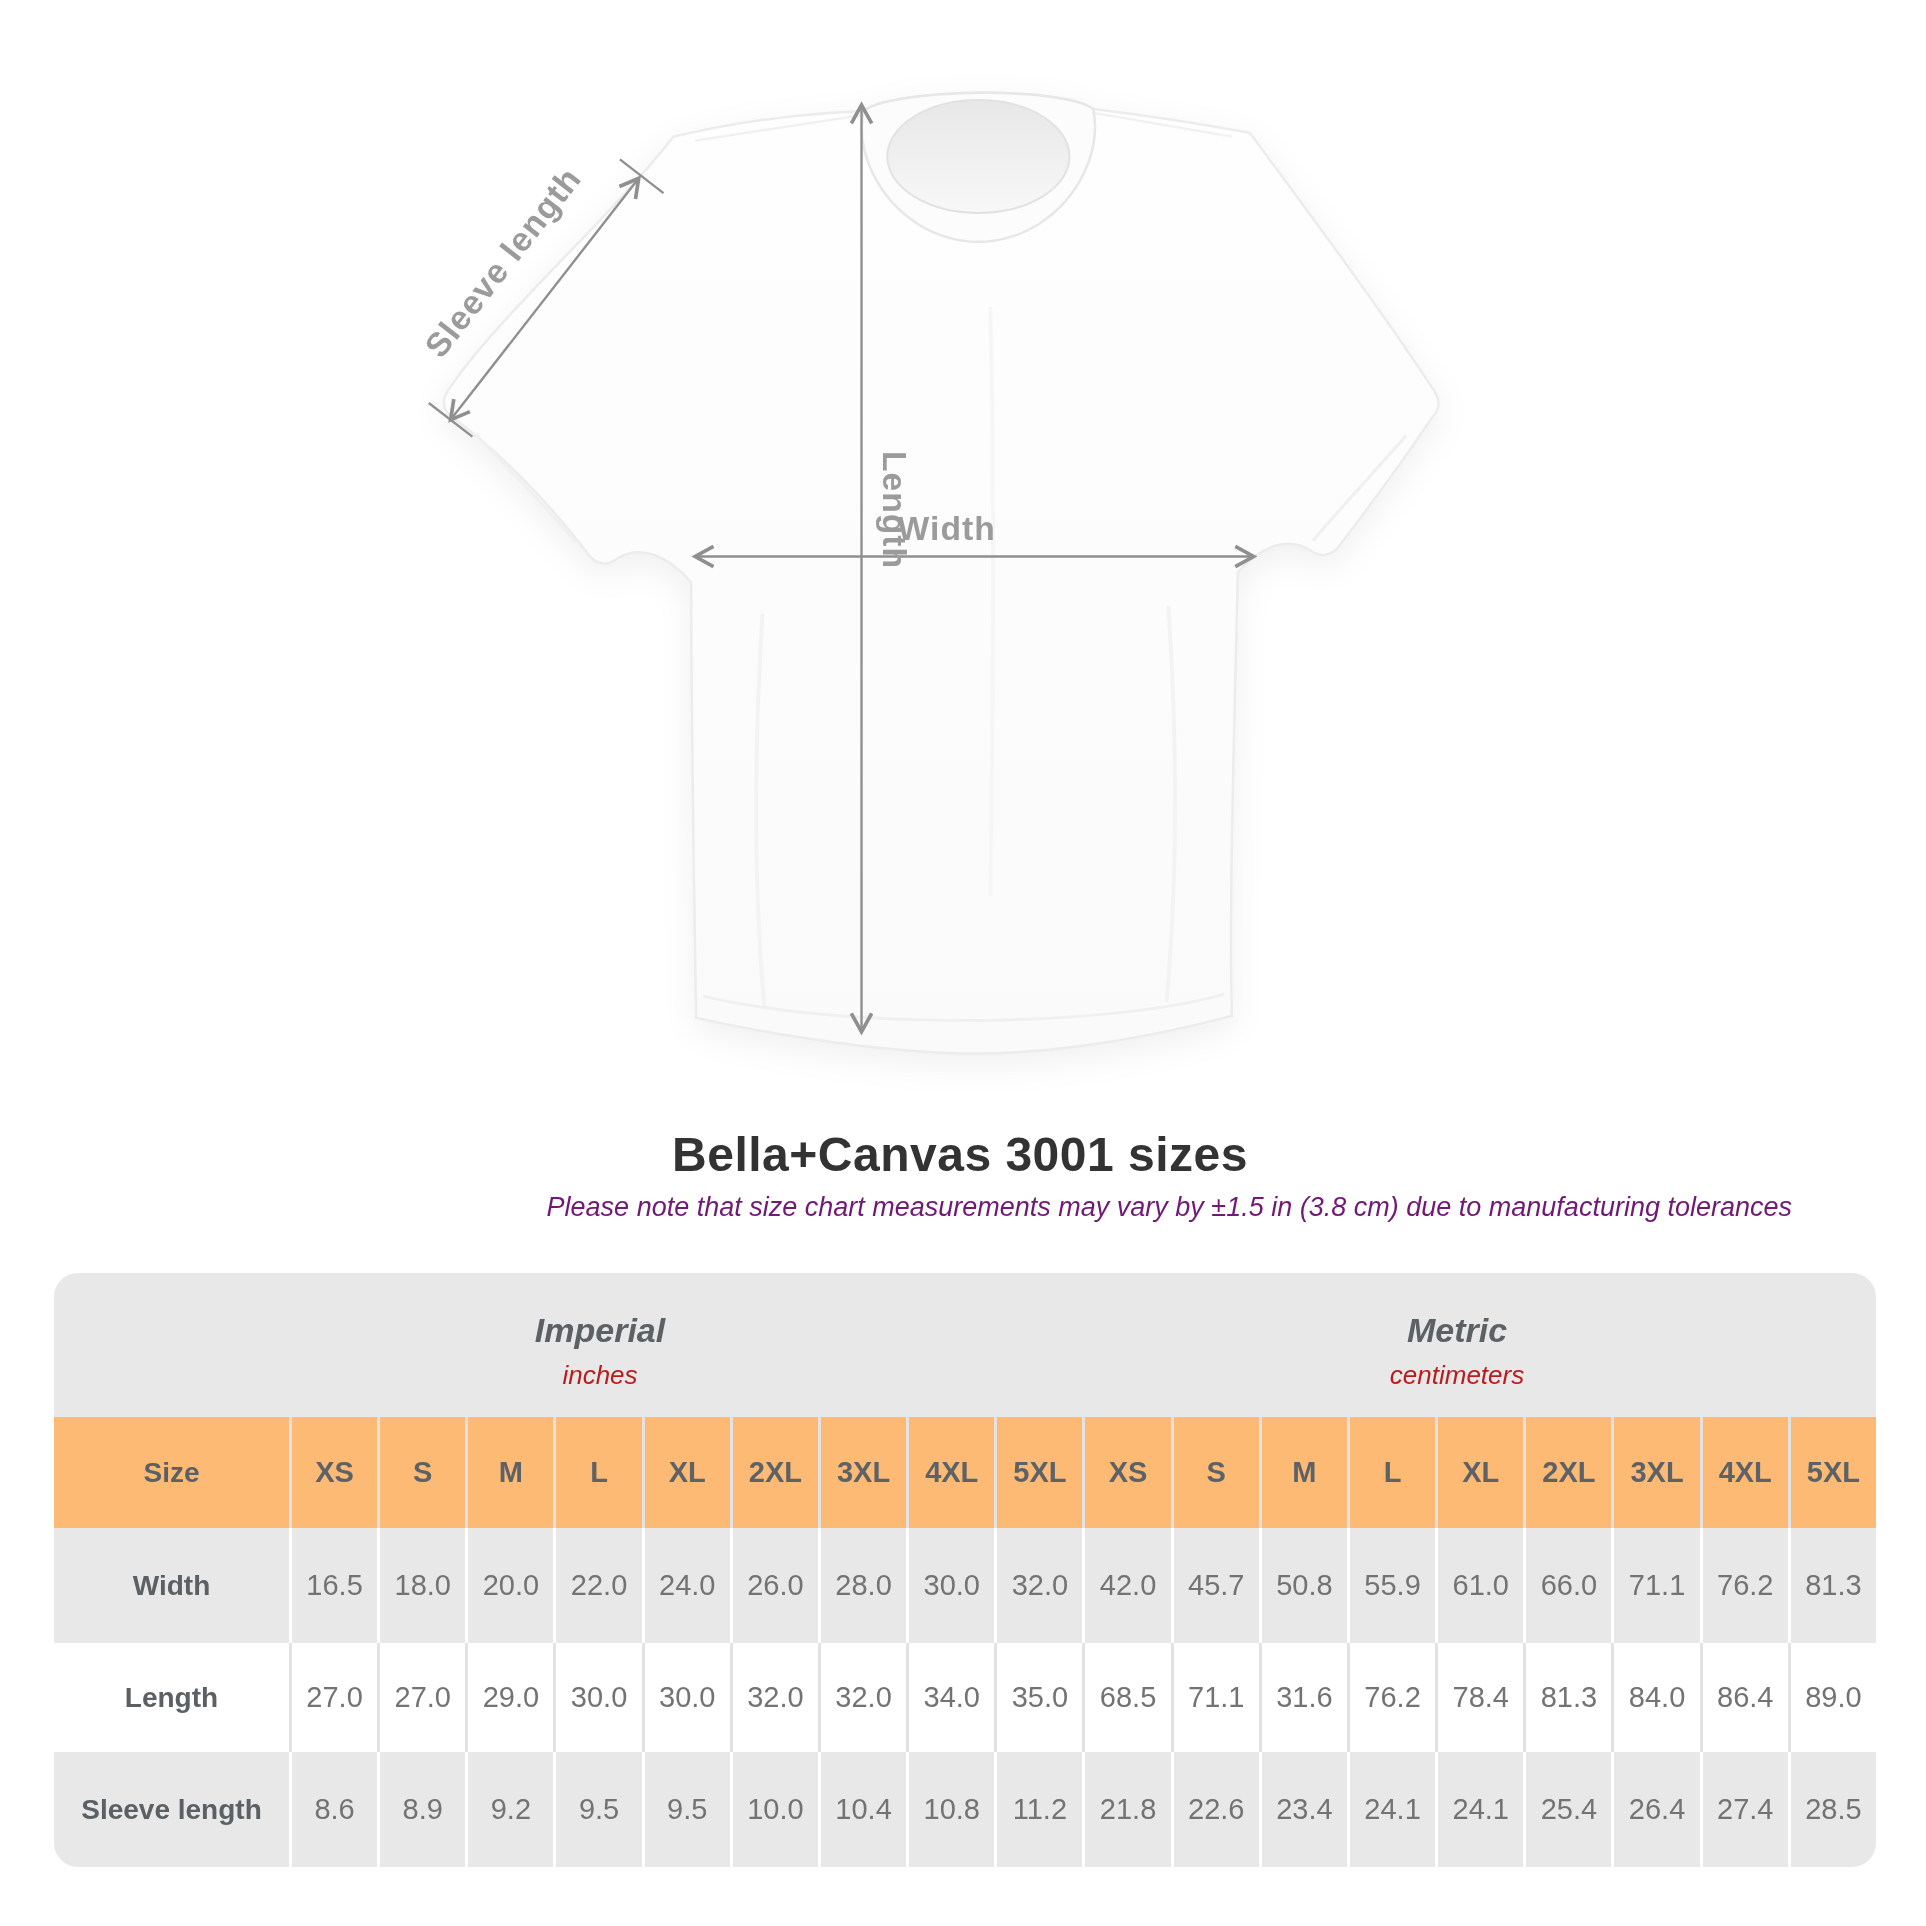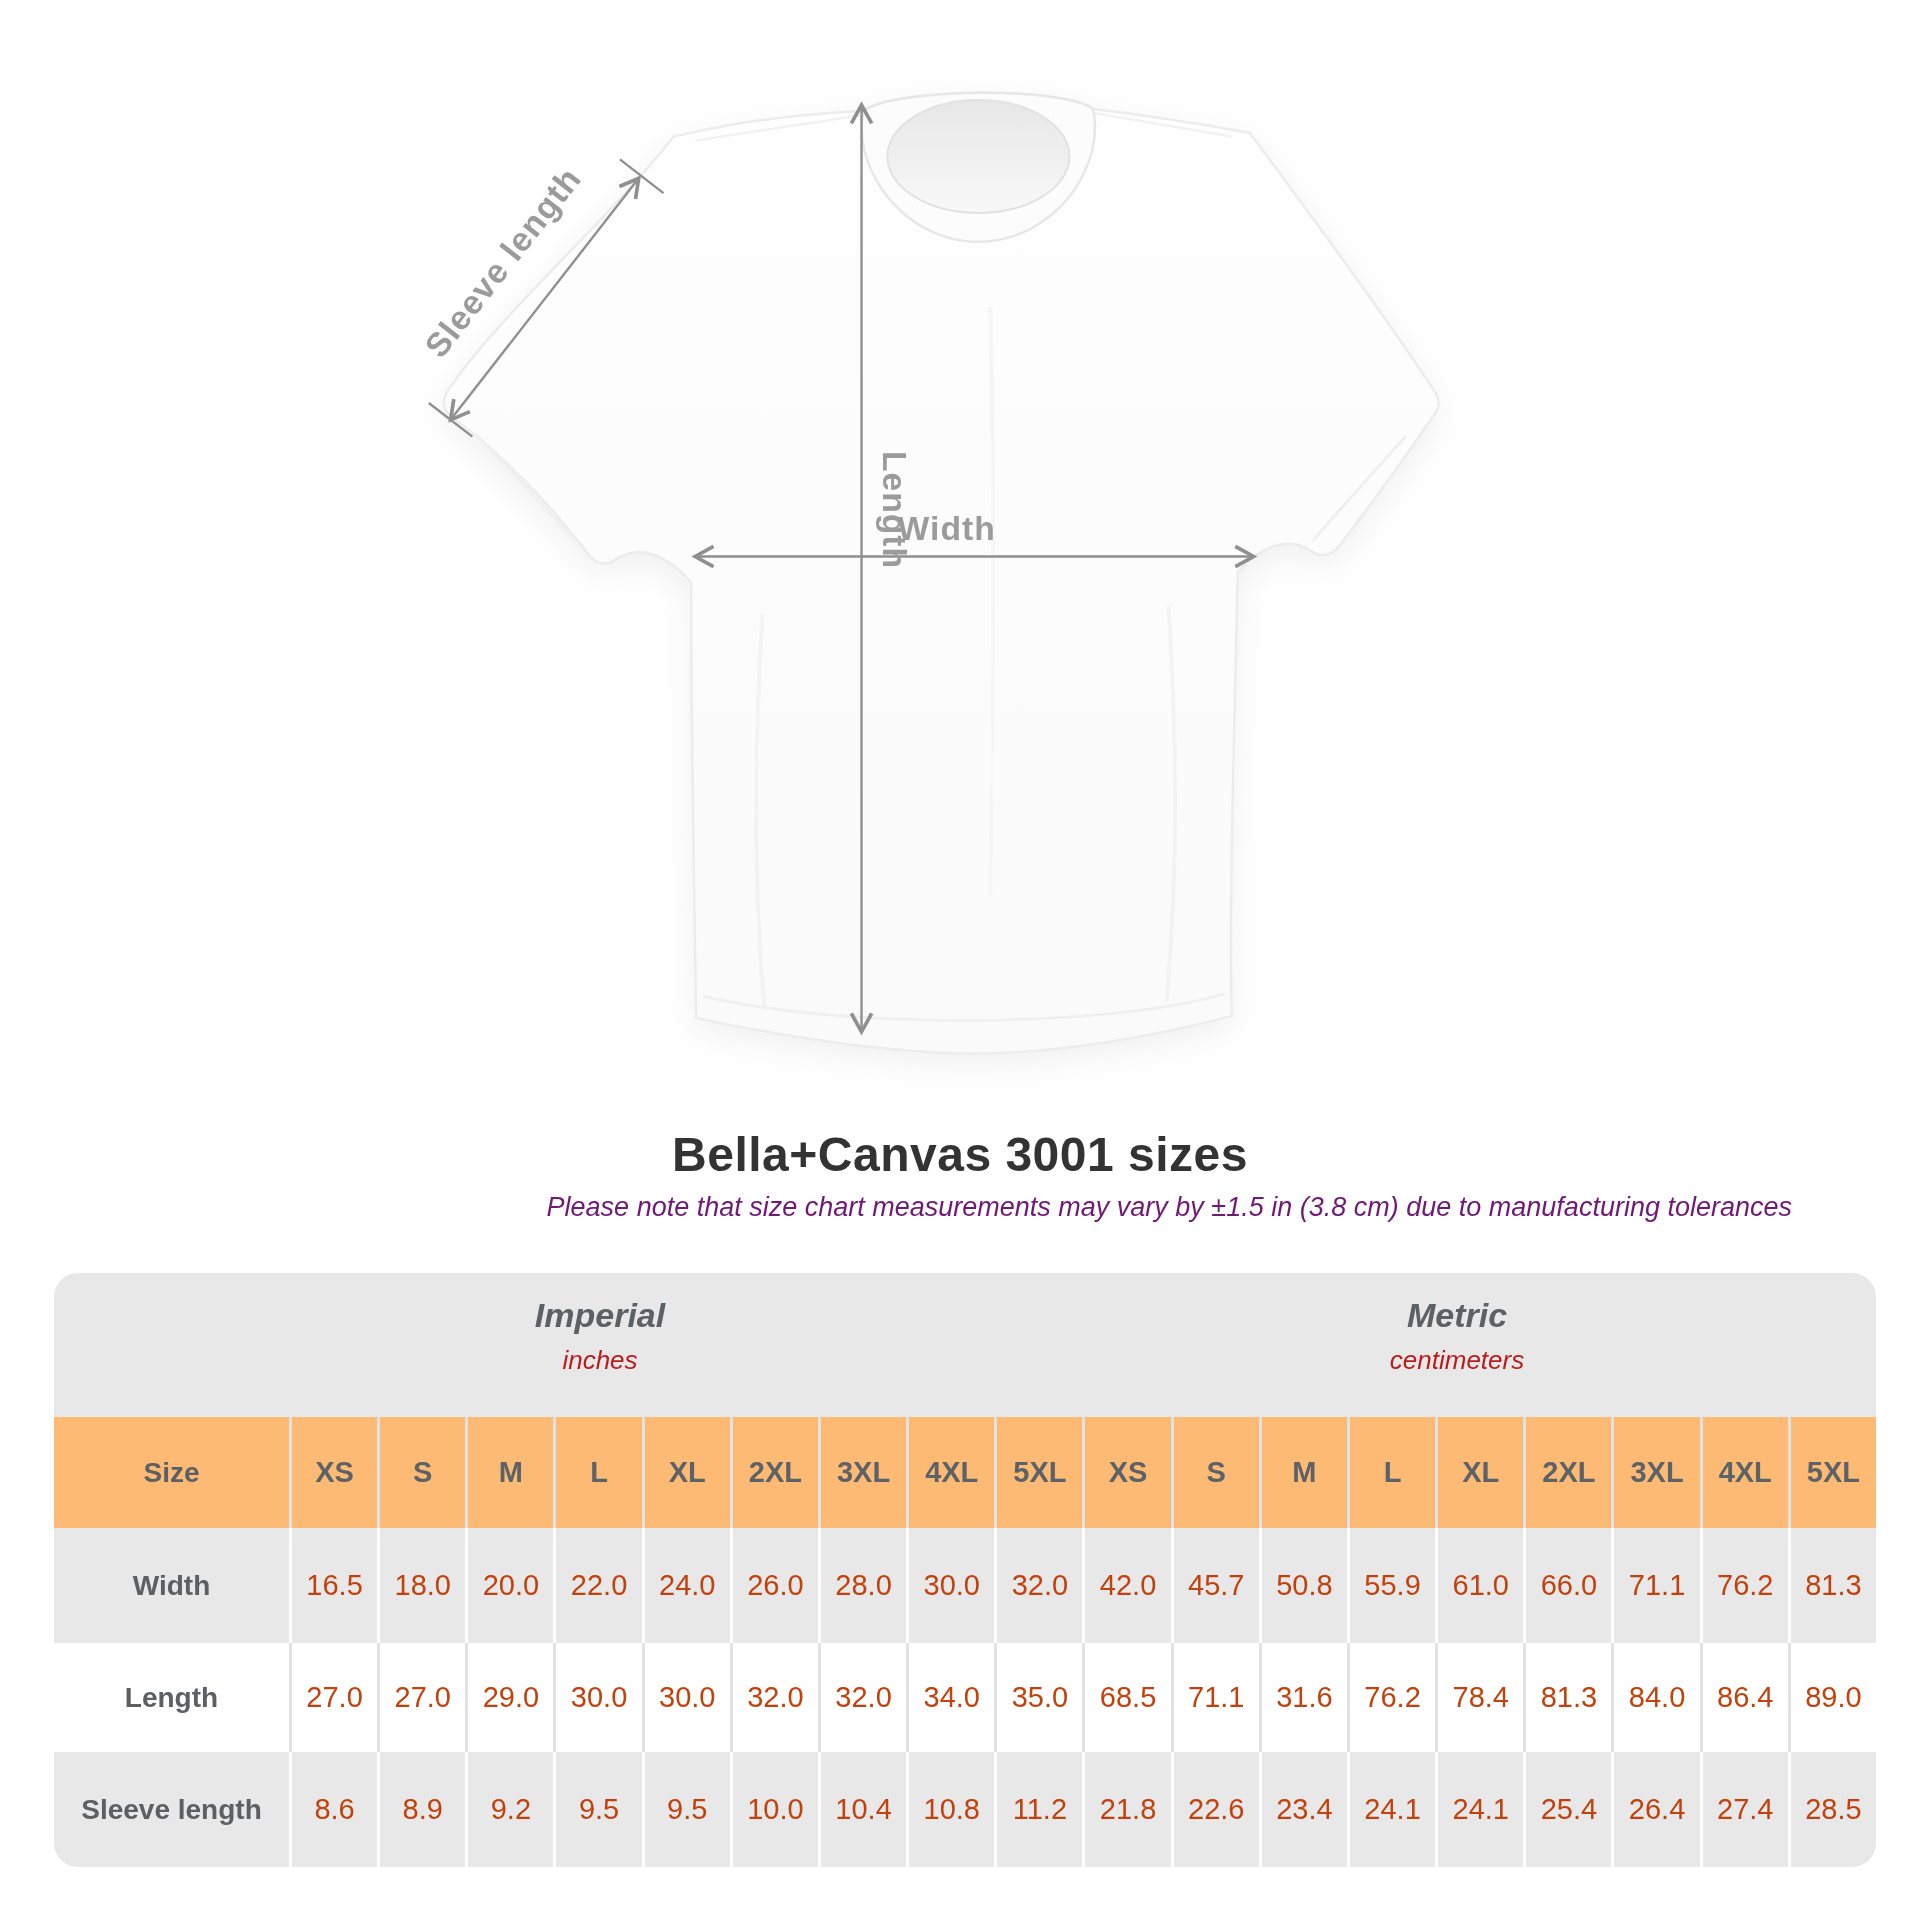--- a/index.html
+++ b/index.html
@@ -24,36 +24,36 @@
     position:absolute;left:0;top:1192px;width:1792px;margin:0;
     text-align:right;font-size:27px;font-style:italic;color:#701a75;
   }
   
   .size-table{
     position:absolute;left:54px;top:1273px;width:1822px;
     border-radius:24px;overflow:hidden;
   }
   .group-header{position:relative;height:144px;background:#e8e8e8;}
   .group{position:absolute;top:0;height:100%;transform:translateX(-50%);
-    display:flex;flex-direction:column;align-items:center;justify-content:flex-start;padding-top:22px;box-sizing:border-box;}
+    display:flex;flex-direction:column;align-items:center;justify-content:flex-start;padding-top:37px;box-sizing:border-box;}
   .group-imperial{left:546px;}
   .group-metric{left:1403px;}
   .group-label{font-size:34px;font-weight:bold;font-style:italic;color:#5c6165;line-height:40px;}
   .group-sub{font-size:26px;font-style:italic;color:#b91c1c;margin-top:10px;}
   .trow{display:grid;grid-template-columns:235px repeat(18,1fr);}
   .trow .cell{display:flex;align-items:center;justify-content:center;}
   .trow .cell:not(:first-child){border-left:3px solid #e2e2e2;}
   .head-row{height:111px;background:#fdba74;}
   .data-row{height:109px;background:#ffffff;}
   .data-row.stripe{height:115px;background:#e8e8e8;}
   .data-row.stripe .cell:not(:first-child){border-left-color:#ffffff;}
   .row-last{height:111px;}
   .cell.rowlabel{font-size:28px;font-weight:bold;color:#5b6064;}
   .cell.head{font-size:29px;font-weight:bold;color:#5d6267;}
-  .cell.value{font-size:29px;color:#c2410c;}
+  .cell.value{font-size:29px;color:#737373;}
 </style>
 </head>
 <body>
 
 <div class="stage">
 
   <div class="diagram">
     <svg viewBox="0 0 1946 1120">
       <defs>
         <linearGradient id="shirtFill" x1="0" y1="0" x2="0" y2="1">

